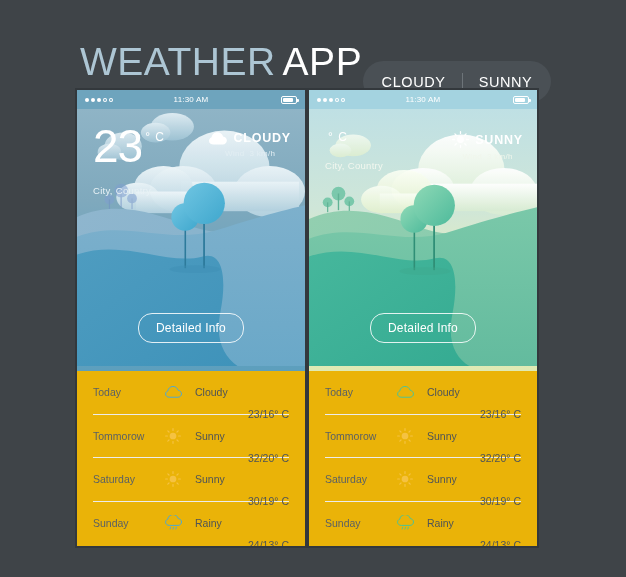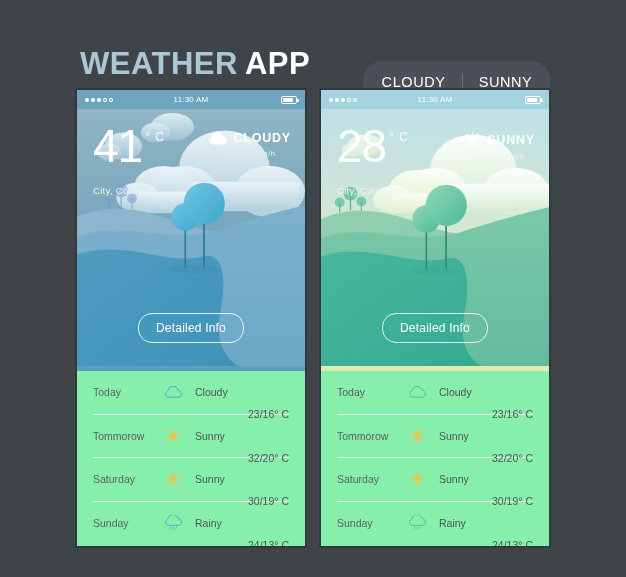--- a/index.html
+++ b/index.html
@@ -14,23 +14,23 @@
   }
 
   
   .page-header {
     position: absolute;
     top: 28px; left: 0; right: 0;
     height: 52px;
   }
   .app-title {
     position: absolute;
-    left: 80px; top: 18px;
-    font-size: 31px;
-    font-weight: bold;
+    left: 80px; top: 12px;
+    font-size: 39px;
+    font-weight: normal;
     letter-spacing: 0.5px;
   }
   .app-title .t-weather { color: #adc6d4; }
   .app-title .t-app { color: #ffffff; margin-left: 7px; }
 
   .mode-toggle {
     position: absolute;
     left: 363px; top: 33px;
     width: 188px; height: 41px;
     background: #4a5055;
@@ -48,21 +48,20 @@
   .mode-sep {
     width: 1px; height: 17px;
     background: #6d7479;
   }
 
   
   .phones {
     position: absolute;
     left: 75px; top: 88px;
     display: flex;
-    gap: 12px;
   }
   .phone {
     width: 232px;
     height: 460px;
     border: 2px solid #33383c;
     background: #ffffff;
     position: relative;
     overflow: hidden;
     display: flex;
     flex-direction: column;
@@ -191,21 +190,21 @@
     font-size: 12px;
     padding: 7px 17px;
     background: transparent;
     letter-spacing: 0.2px;
     cursor: pointer;
   }
 
   
   .forecast {
     flex: 1;
-    background: #86efac;
+    background: #eab308;
     padding: 0 16px;
   }
   .frow {
     height: 43.5px;
     display: flex;
     align-items: center;
     border-bottom: 1px solid #ececec;
   }
   .frow:last-child { border-bottom: none; }
   .f-day {
@@ -333,21 +332,21 @@
           <circle cx="110" cy="110" r="14" fill="url(#c-tree1)"></circle>
           <rect x="128.4" y="104" width="1.8" height="58" fill="#2d7a9b"></rect>
           <circle cx="129.5" cy="96" r="21" fill="url(#c-tree1)"></circle>
           <ellipse cx="120" cy="163" rx="26" ry="4" fill="#3d8fb4" opacity="0.45"></ellipse>
         </g>
       </svg>
 
       <div class="hero-top">
         <div class="temp-block">
           <div class="temp-row">
-            <span class="temp-num">41</span>
+            <span class="temp-num">23</span>
             <span class="temp-unit"><span>°</span> <span>C</span></span>
           </div>
           <div class="city">City, Country</div>
         </div>
 
         <div class="cond-block">
           <div class="cond-row">
             <svg width="18" height="13" viewBox="0 0 24 17">
               <path d="M6.2 16.5h12.2c3 0 5.4-2.4 5.4-5.3 0-2.8-2.2-5.1-5-5.3C17.9 2.4 14.8 0 11.2 0 7.2 0 3.9 3 3.5 6.9 1.4 7.6 0 9.5 0 11.7c0 2.6 2.3 4.8 6.2 4.8z" fill="#ffffff"></path>
             </svg>
@@ -509,21 +508,20 @@
           <circle cx="107" cy="112" r="14" fill="url(#s-tree1)"></circle>
           <rect x="126.4" y="106" width="1.8" height="58" fill="#2f8f76"></rect>
           <circle cx="127.5" cy="98" r="21" fill="url(#s-tree1)"></circle>
           <ellipse cx="118" cy="165" rx="26" ry="4" fill="#3fa98d" opacity="0.45"></ellipse>
         </g>
       </svg>
 
       <div class="hero-top">
         <div class="temp-block">
           <div class="temp-row">
-            <span class="temp-num">28</span>
             <span class="temp-unit"><span>°</span> <span>C</span></span>
           </div>
           <div class="city">City, Country</div>
         </div>
 
         <div class="cond-block">
           <div class="cond-row">
             <svg width="17" height="17" viewBox="0 0 20 20">
               <circle cx="10" cy="10" r="4" fill="#ffffff"></circle>
               <g stroke="#ffffff" stroke-width="1.5" stroke-linecap="round">

